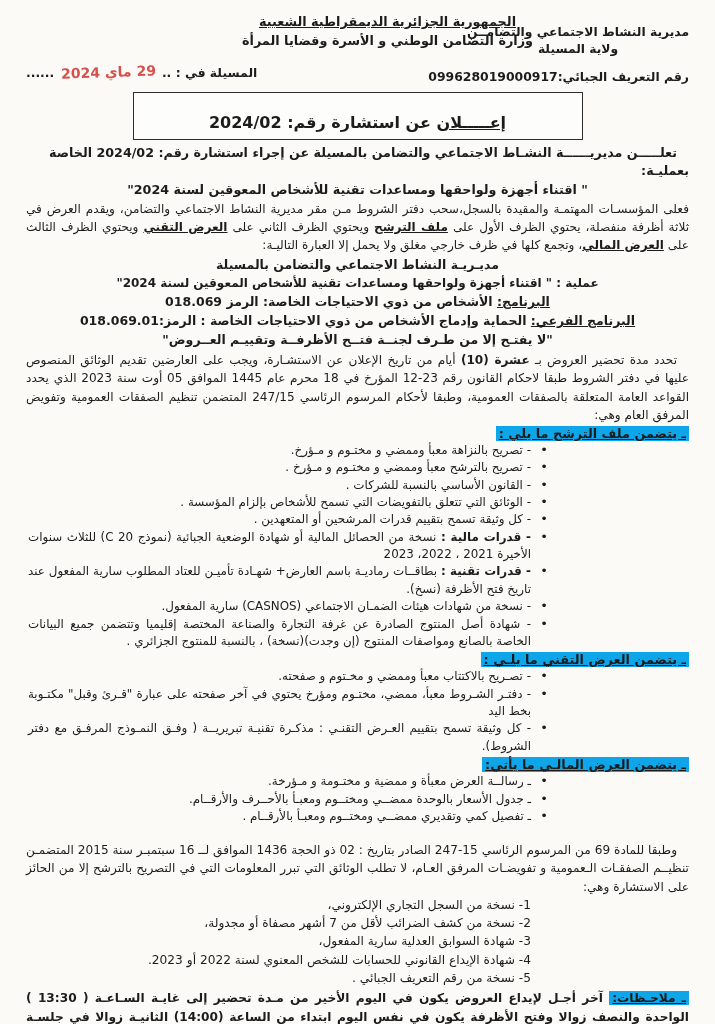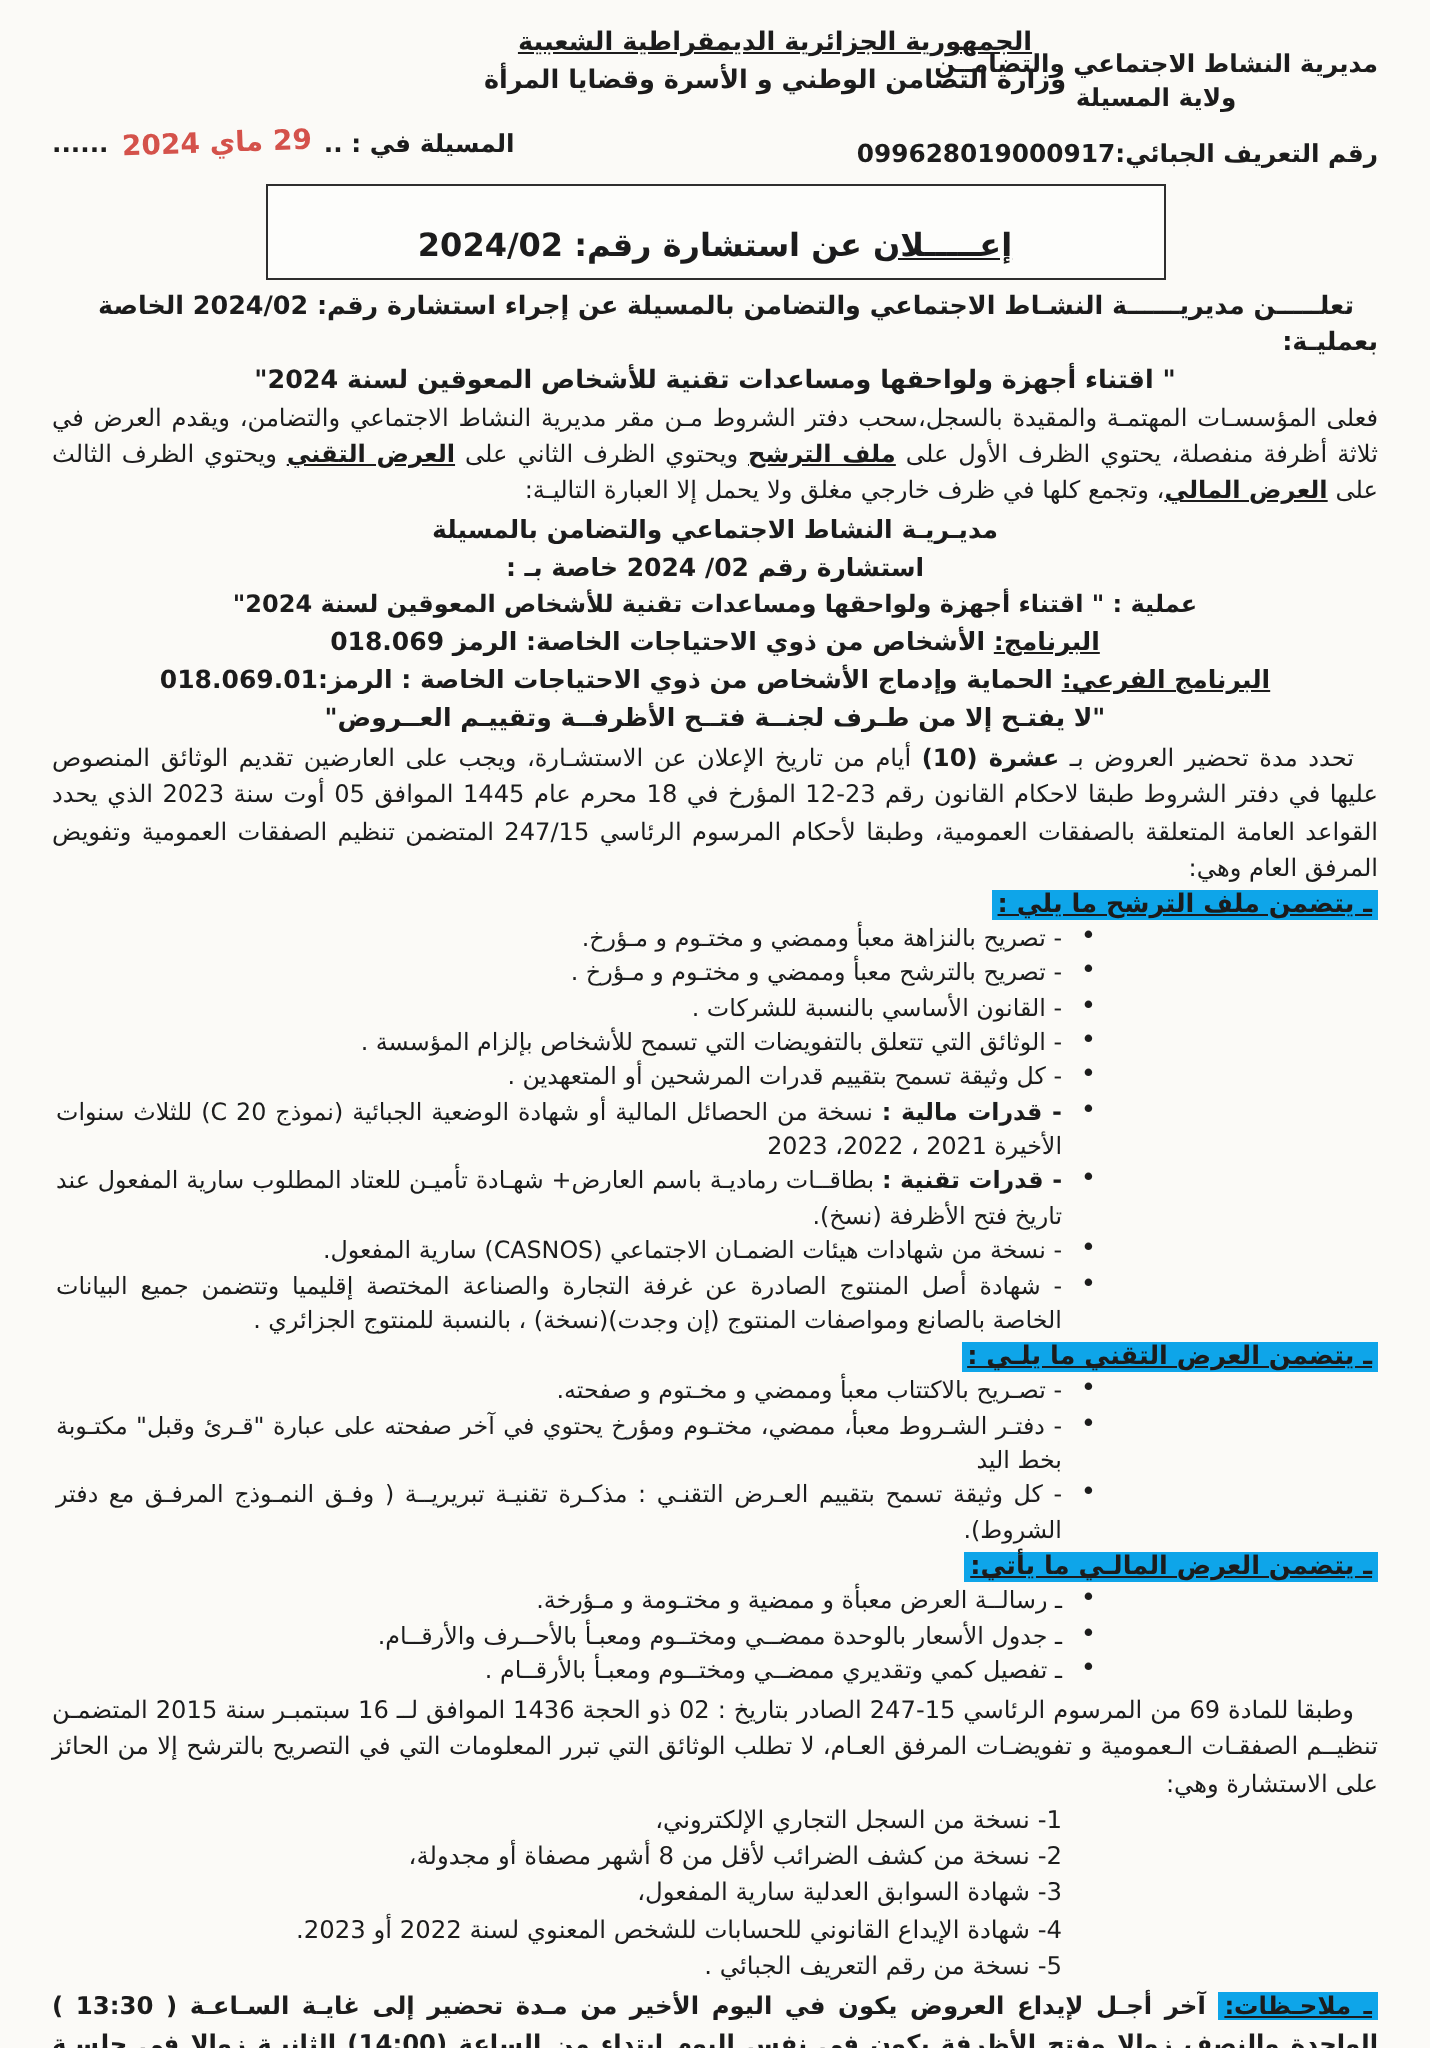--- a/index.html
+++ b/index.html
@@ -33,21 +33,21 @@
   .env{text-align:center;font-weight:700;font-size:12.5px;line-height:1.52;margin-top:1px;}
   .env .ul{text-decoration:underline;}
   .prep{font-size:12.1px;text-align:justify;line-height:1.5;text-indent:12px;margin-top:2px;}
   .b{font-weight:700;}
   .sech{font-size:12.8px;font-weight:700;margin:2px 0 1px 0;}
   .hl{background:#0ea5e9;text-decoration:underline;padding:0 3px;}
   ul.blist{list-style:none;margin:0;padding:0 158px 0 2px;}
   ul.blist li{font-size:11.9px;line-height:1.46;text-align:justify;position:relative;}
   ul.blist li::before{content:"•";position:absolute;right:-17px;top:-1px;font-size:13px;}
   .lead{font-weight:700;}
-  .decree{font-size:12.1px;text-align:justify;line-height:1.5;text-indent:12px;margin-top:2px;}
+  .decree{font-size:12.1px;text-align:justify;line-height:1.5;text-indent:12px;margin-top:16px;}
   .numlist{padding:0 158px 0 2px;font-size:12.2px;line-height:1.5;}
   .numrow .mk{font-weight:400;}
   .notes{font-size:12.2px;font-weight:700;text-align:justify;line-height:1.5;margin-top:2px;}
 </style>
 </head>
 <body>
 
 <div class="page">
 
   <div class="hdr">
@@ -76,21 +76,20 @@
 
   <div class="announce">تعلـــــن مديريــــــة النشـاط الاجتماعي والتضامن بالمسيلة عن إجراء استشارة رقم: 2024/02 الخاصة بعمليـة:</div>
   <div class="op-quote">" اقتناء أجهزة ولواحقها ومساعدات تقنية للأشخاص المعوقين لسنة 2024"</div>
 
   <div class="bodyp">
     <span>فعلى المؤسسـات المهتمـة والمقيدة بالسجل،سحب دفتر الشروط مـن مقر مديرية النشاط الاجتماعي والتضامن، ويقدم العرض في ثلاثة أظرفة منفصلة، يحتوي الظرف الأول على </span><span class="ub">ملف الترشح</span><span> ويحتوي الظرف الثاني على </span><span class="ub">العرض التقني</span><span> ويحتوي الظرف الثالث على </span><span class="ub">العرض المالي</span><span>، وتجمع كلها في ظرف خارجي مغلق ولا يحمل إلا العبارة التاليـة:</span>
   </div>
 
   <div class="env">
     <div>مديـريـة النشاط الاجتماعي والتضامن بالمسيلة</div>
-    <div>استشارة رقم 02/ 2024 خاصة بـ :</div>
     <div style="font-size:12px;">عملية : " اقتناء أجهزة ولواحقها ومساعدات تقنية للأشخاص المعوقين لسنة 2024"</div>
     <div><span class="ul">البرنامج:</span><span> الأشخاص من ذوي الاحتياجات الخاصة: الرمز 018.069</span></div>
     <div><span class="ul">البرنامج الفرعي:</span><span> الحماية وإدماج الأشخاص من ذوي الاحتياجات الخاصة : الرمز:018.069.01</span></div>
     <div>"لا يفتـح إلا من طـرف لجنــة فتــح الأظرفــة وتقييـم العــروض"</div>
   </div>
 
   <div class="prep">
     <span>تحدد مدة تحضير العروض بـ </span><span class="b">عشرة (10)</span><span> أيام من تاريخ الإعلان عن الاستشـارة، ويجب على العارضين تقديم الوثائق المنصوص عليها في دفتر الشروط طبقا لاحكام القانون رقم 23-12 المؤرخ في 18 محرم عام 1445 الموافق 05 أوت سنة 2023 الذي يحدد القواعد العامة المتعلقة بالصفقات العمومية، وطبقا لأحكام المرسوم الرئاسي 247/15 المتضمن تنظيم الصفقات العمومية وتفويض المرفق العام وهي:</span>
   </div>
 
@@ -118,21 +117,21 @@
   <ul class="blist">
     <li><span>ـ رسالــة العرض معبأة و ممضية و مختـومة و مـؤرخة.</span></li>
     <li><span>ـ جدول الأسعار بالوحدة ممضــي ومختــوم ومعبـأ بالأحــرف والأرقــام.</span></li>
     <li><span>ـ تفصيل كمي وتقديري ممضــي ومختــوم ومعبـأ بالأرقــام .</span></li>
   </ul>
 
   <div class="decree">وطبقا للمادة 69 من المرسوم الرئاسي 15-247 الصادر بتاريخ : 02 ذو الحجة 1436 الموافق لــ 16 سبتمبـر سنة 2015 المتضمـن تنظيــم الصفقـات الـعمومية و تفويضـات المرفق العـام، لا تطلب الوثائق التي تبرر المعلومات التي في التصريح بالترشح إلا من الحائز على الاستشارة وهي:</div>
 
   <div class="numlist">
     <div class="numrow"><span class="mk">1-</span><span> نسخة من السجل التجاري الإلكتروني،</span></div>
-    <div class="numrow"><span class="mk">2-</span><span> نسخة من كشف الضرائب لأقل من 8 أشهر مصفاة أو مجدولة،</span></div>
+    <div class="numrow"><span class="mk">2-</span><span> نسخة من كشف الضرائب لأقل من 7 أشهر مصفاة أو مجدولة،</span></div>
     <div class="numrow"><span class="mk">3-</span><span> شهادة السوابق العدلية سارية المفعول،</span></div>
     <div class="numrow"><span class="mk">4-</span><span> شهادة الإيداع القانوني للحسابات للشخص المعنوي لسنة 2022 أو 2023.</span></div>
     <div class="numrow"><span class="mk">5-</span><span> نسخة من رقم التعريف الجبائي .</span></div>
   </div>
 
   <div class="notes">
     <span class="hl">ـ ملاحـظات:</span><span> آخر أجـل لإيداع العروض يكون في اليوم الأخير من مـدة تحضير إلى غايـة السـاعـة ( 13:30 ) الواحدة والنصف زوالا وفتح الأظرفة يكون في نفس اليوم ابتداء من الساعة (14:00) الثانيـة زوالا في جلسـة علنيـة بمقر مديرية النشاط الاجتماعي والتضامن والعارضـين المشاركين مدعـــوين للحضور،كما يبقى العارضين ملزمين بعروضهم لمدة90 يوم من تاريخ إيداع العروض مضافة لمدة تحضير العروض.</span>
   </div>
 
 </div>

